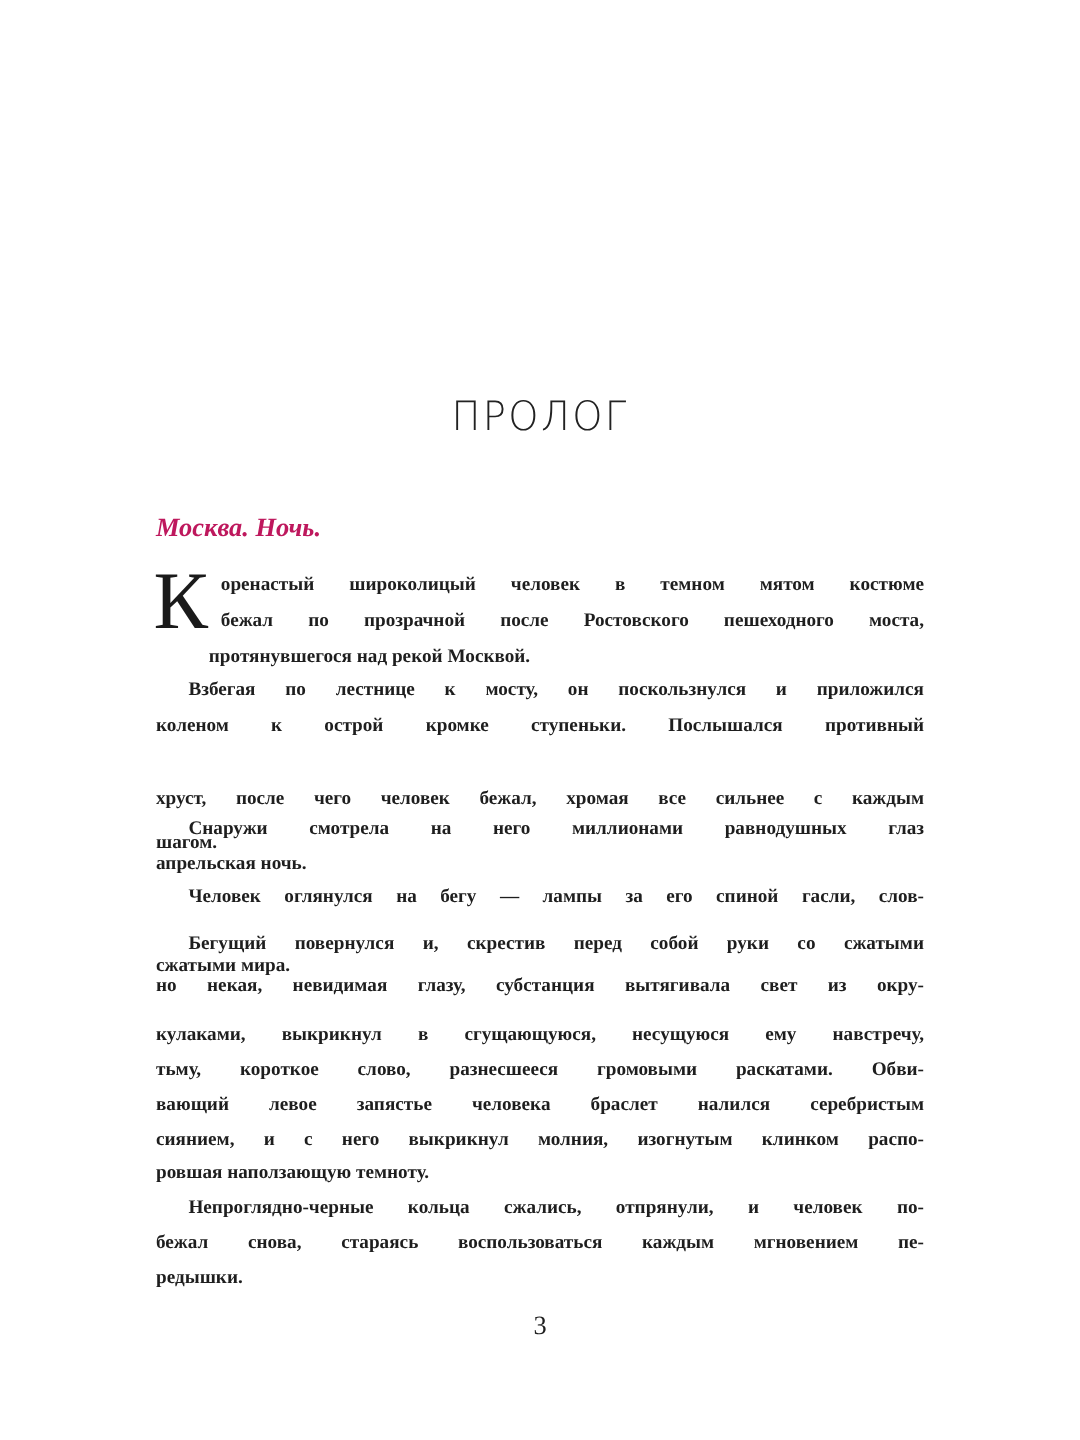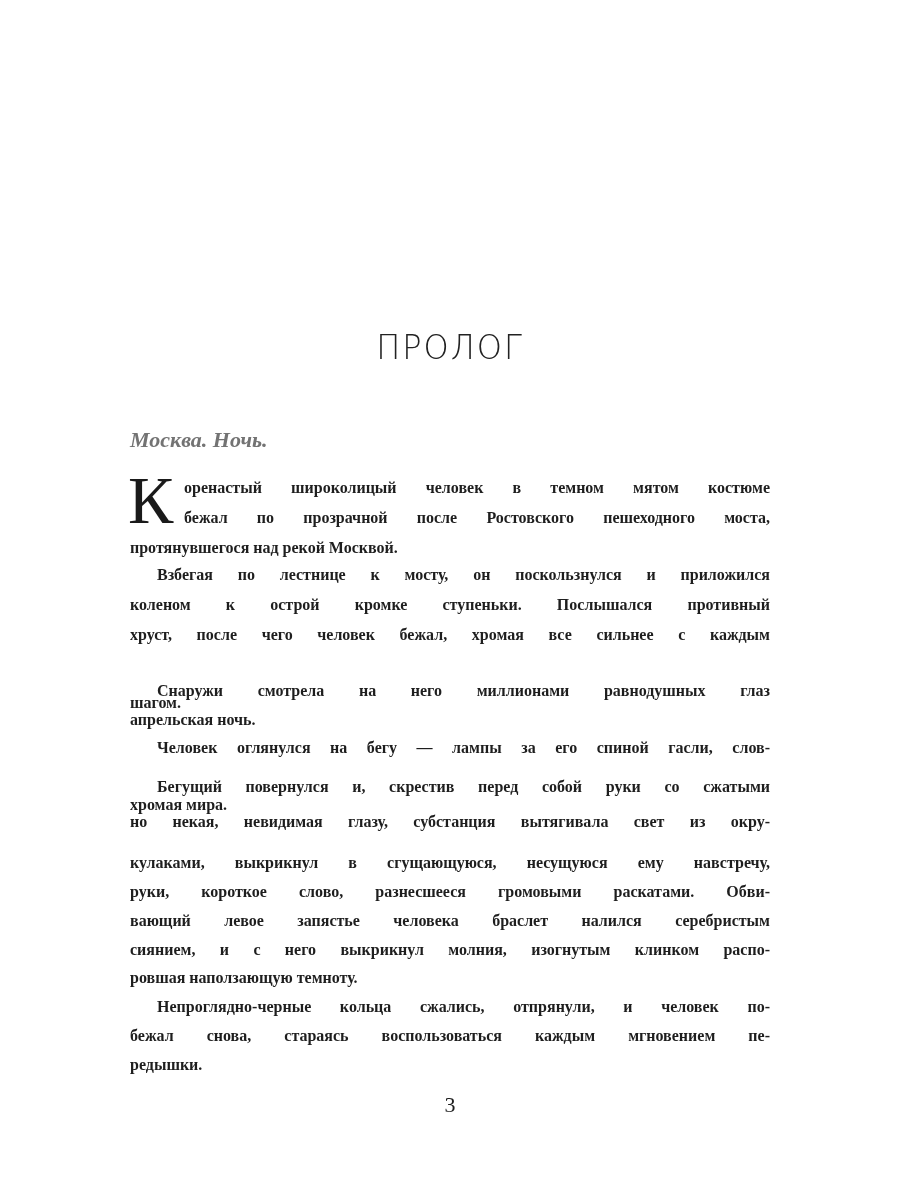--- a/index.html
+++ b/index.html
@@ -2,52 +2,52 @@
 <html><head>
 <meta charset="utf-8">
 <style>
   html, body { margin:0; padding:0; }
   body { width:900px; height:1200px; background:#ffffff; position:relative; overflow:hidden;
          font-family:"Liberation Serif", "DejaVu Serif", serif; color:#1e1e1e; }
   .title { position:absolute; left:0; width:900px; top:328px; text-align:center;
            font-family:"DejaVu Sans", sans-serif; font-weight:200; font-size:32px;
            letter-spacing:2px; color:#222; transform:scaleY(1.05); }
   .subhead { position:absolute; left:130px; top:427px; font-style:italic; font-weight:bold;
-             font-size:22px; color:#737373; }
+             font-size:22px; color:#be185d; }
   .line { position:absolute; left:130px; width:640px; font-size:16px; line-height:30px;
           height:30px; white-space:nowrap; text-align:justify; text-align-last:justify;font-weight:bold; }
   .line.last { text-align-last:left; }
   .line.indent { left:157px; width:613px; }
   .dropcap { position:absolute; left:128px; top:470px; font-size:68px; line-height:60px;
              font-family:"Liberation Serif", serif; color:#1a1a1a; }
   .line.dc { left:184px; width:586px; }
   .pagenum { position:absolute; left:0; width:900px; top:1092px; text-align:center; font-size:22px; }
 </style>
 </head>
 <body>
 
 <div class="title">ПРОЛОГ</div>
 <div class="subhead">Москва. Ночь.</div>
 <div class="dropcap">К</div>
 <div id="body-text">
     <div class="line dc" style="top: 473px;">оренастый широколицый человек в темном мятом костюме</div>
     <div class="line dc" style="top: 503px;">бежал по прозрачной после Ростовского пешеходного моста,</div>
-    <div class="line last" style="top: 533px;">протянувшегося над рекой Москвой.</div>
+    <div class="line last" style="top: 533px; margin-left: 44px;">протянувшегося над рекой Москвой.</div>
     <div class="line indent" style="top: 560px;">Взбегая по лестнице к мосту, он поскользнулся и приложился</div>
     <div class="line" style="top: 590px;">коленом к острой кромке ступеньки. Послышался противный</div>
-    <div class="line" style="top: 620px;">хруст, после чего человек бежал, хромая все сильнее с каждым</div>
+    <div class="line" style="top: 651px;">хруст, после чего человек бежал, хромая все сильнее с каждым</div>
     <div class="line last" style="top: 648px; margin-top: 40px;">шагом.</div>
     <div class="line indent" style="top: 676px;">Снаружи смотрела на него миллионами равнодушных глаз</div>
     <div class="line last" style="top: 705px;">апрельская ночь.</div>
     <div class="line indent" style="top: 733px;">Человек оглянулся на бегу — лампы за его спиной гасли, слов-</div>
     <div class="line" style="top: 807px;">но некая, невидимая глазу, субстанция вытягивала свет из окру-</div>
-    <div class="line last" style="top: 790px;">хромая мира.</div>
+    <div class="line last" style="top: 790px;">сжатыми мира.</div>
     <div class="line indent" style="top: 772px;">Бегущий повернулся и, скрестив перед собой руки со сжатыми</div>
     <div class="line" style="top: 848px;">кулаками, выкрикнул в сгущающуюся, несущуюся ему навстречу,</div>
-    <div class="line" style="top: 877px;">руки, короткое слово, разнесшееся громовыми раскатами. Обви-</div>
+    <div class="line" style="top: 877px;">тьму, короткое слово, разнесшееся громовыми раскатами. Обви-</div>
     <div class="line" style="top: 906px;">вающий левое запястье человека браслет налился серебристым</div>
     <div class="line" style="top: 935px;">сиянием, и с него выкрикнул молния, изогнутым клинком распо-</div>
     <div class="line last" style="top: 963px;">ровшая наползающую темноту.</div>
     <div class="line indent" style="top: 992px;">Непроглядно-черные кольца сжались, отпрянули, и человек по-</div>
     <div class="line" style="top: 1021px;">бежал снова, стараясь воспользоваться каждым мгновением пе-</div>
     <div class="line last" style="top: 1050px;">редышки.</div>
   </div>
 <div class="pagenum">3</div>
 
 </body></html>

